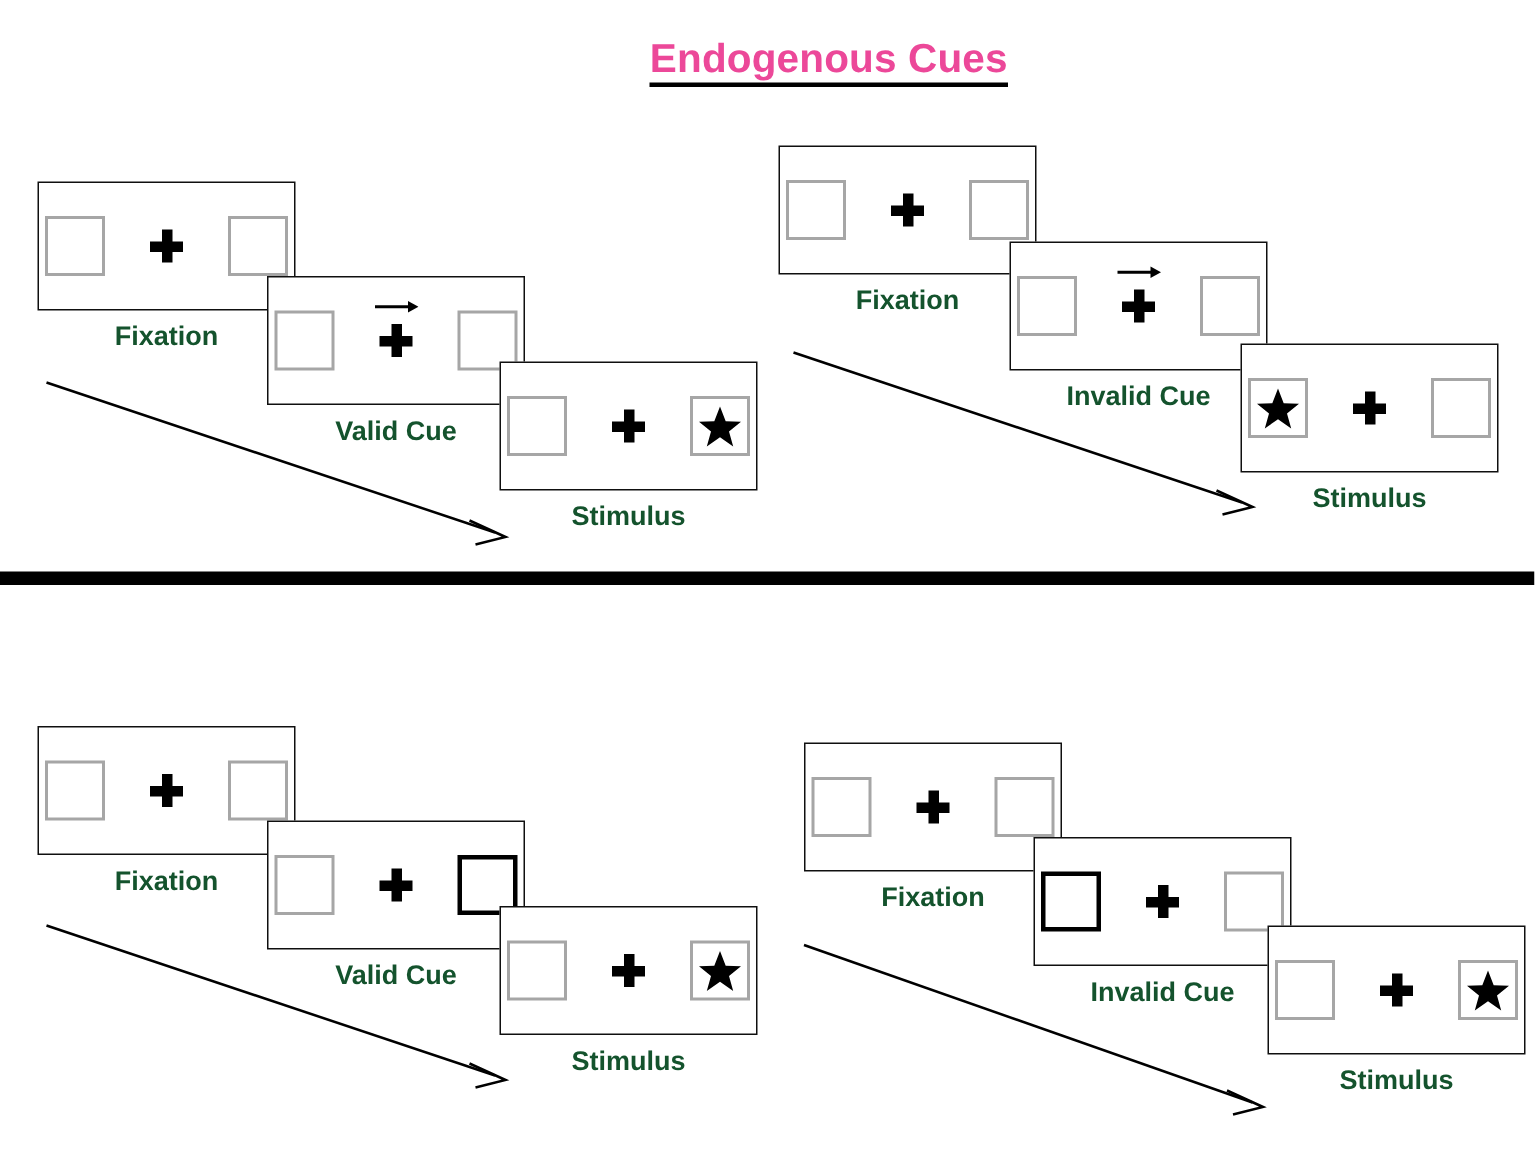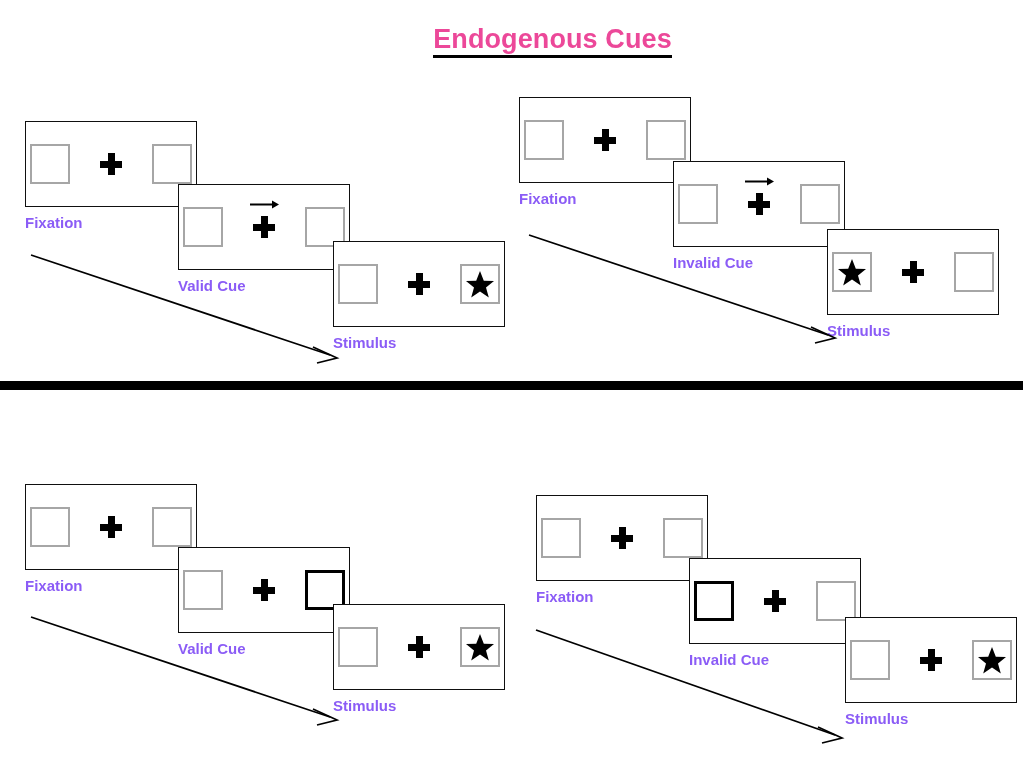--- a/index.html
+++ b/index.html
@@ -72,22 +72,22 @@
     width:30px;height:11px;
   }
 
   
   .star{
     width:30px;height:29px;display:block;
   }
 
   
   .caption{
-    position:absolute;text-align:left;white-space:nowrap;
-    font-size:15px;font-weight:bold;color:#8b5cf6;
+    position:absolute;text-align:center;white-space:nowrap;
+    font-size:18px;font-weight:bold;color:#14532d;
   }
 
   
   .time-arrow{
     position:absolute;overflow:visible;pointer-events:none;
   }
 </style>
 </head>
 <body>
 

